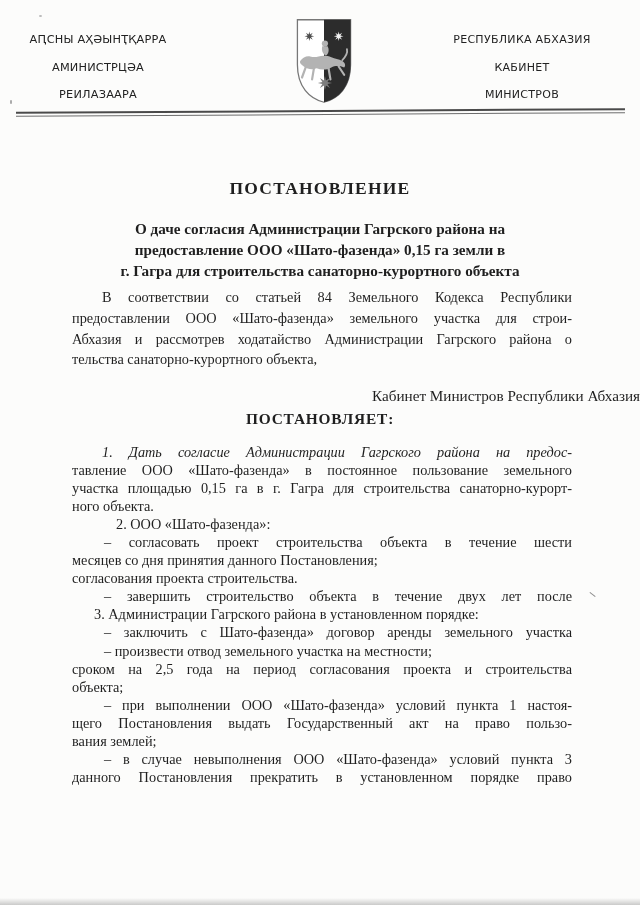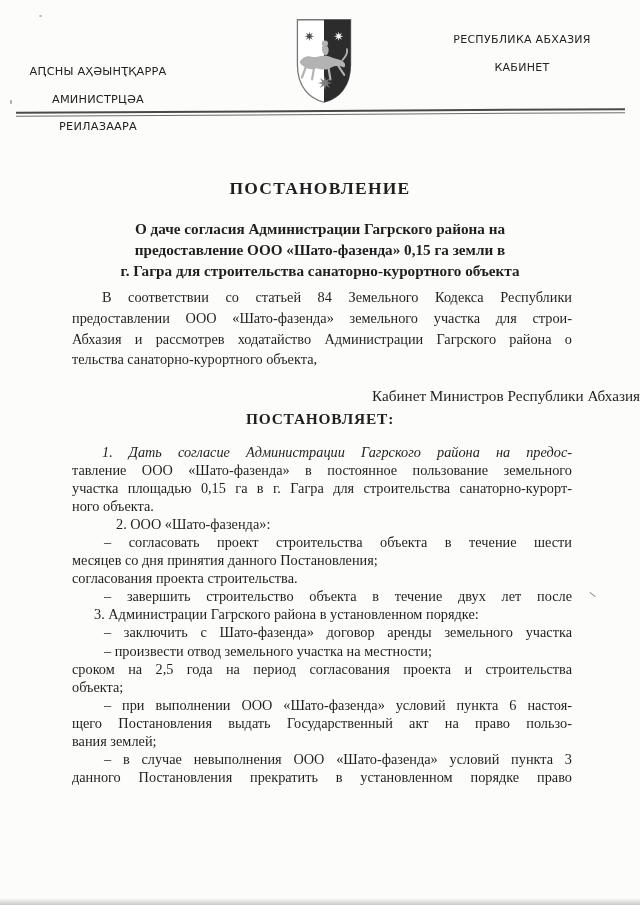--- a/index.html
+++ b/index.html
@@ -8,21 +8,21 @@
     background:#fcfcfb; overflow:hidden;
     font-family:"Liberation Serif","DejaVu Serif",serif;
     color:#1f1f1f;
   }
   
   .hdr {
     position:absolute; top:26px; text-align:center;
     font-family:"DejaVu Sans","Liberation Sans",sans-serif;
     color:#222;
   }
-  .hdr-left  { left:12px;  width:172px; font-size:11.3px; letter-spacing:.2px;margin-top:32px; }
+  .hdr-left  { left:12px;  width:172px; font-size:11.3px; letter-spacing:.2px; }
   .hdr-right { left:432px; width:180px; font-size:11px; letter-spacing:.3px; }
   .hdr .tline { line-height:27.5px; white-space:nowrap; }
   .emblem { position:absolute; left:293px; top:17px; width:62px; height:88px; }
   
   .rule { position:absolute; top:110px; left:16px; width:609px; transform:rotate(-0.35deg); }
   .rule .rl { height:1.6px; background:#4a4a4a; }
   .rule .r2 { margin-top:2.2px; background:#6d6d6d; height:1.2px; }
   
   .title {
     position:absolute; top:178px; left:0; width:100%;
@@ -92,20 +92,21 @@
       <path d="M30,32 C29,37 31,41 34,42 C37,41 38,36 36,32 Z" stroke="none"></path>
     </g>
     <use href="#star8" transform="translate(16,21) scale(1.05)" fill="#4d4d4d"></use>
     <use href="#star8" transform="translate(48,21) scale(1.05)" fill="#f2f2f2"></use>
     <use href="#star8" transform="translate(33,72) scale(1.55)" fill="#7d7d7d"></use>
   </svg>
 
   <div class="hdr hdr-right">
       <div class="tline">РЕСПУБЛИКА АБХАЗИЯ</div>
       <div class="tline">КАБИНЕТ</div>
+      <div class="tline">МИНИСТРОВ</div>
     </div>
 
   <div class="rule">
     <div class="rl r1"></div>
       <div class="rl r2"></div>
   </div>
 
   <div class="title">ПОСТАНОВЛЕНИЕ</div>
 
   <div class="subject">
@@ -133,21 +134,21 @@
       <div class="jline k-n2 first last">2. ООО «Шато-фазенда»:</div>
       <div class="jline k-d first">– согласовать проект строительства объекта в течение шести</div>
       <div class="jline k-d last">месяцев со дня принятия данного Постановления;</div>
       <div class="jline k-d last">согласования проекта строительства.</div>
       <div class="jline k-d first">– завершить строительство объекта в течение двух лет после</div>
       <div class="jline k-n3 first last">3. Администрации Гагрского района в установленном порядке:</div>
       <div class="jline k-d first">– заключить с Шато-фазенда» договор аренды земельного участка</div>
       <div class="jline k-d first last">– произвести отвод земельного участка на местности;</div>
       <div class="jline k-d">сроком на 2,5 года на период согласования проекта и строительства</div>
       <div class="jline k-d last">объекта;</div>
-      <div class="jline k-d first">– при выполнении ООО «Шато-фазенда» условий пункта 6 настоя-</div>
+      <div class="jline k-d first">– при выполнении ООО «Шато-фазенда» условий пункта 1 настоя-</div>
       <div class="jline k-d">щего Постановления выдать Государственный акт на право пользо-</div>
       <div class="jline k-d last">вания землей;</div>
       <div class="jline k-d first">– в случае невыполнения ООО «Шато-фазенда» условий пункта 3</div>
       <div class="jline k-d">данного Постановления прекратить в установленном порядке право</div>
     </div>
 
   <div class="artifact speck1"></div>
   <div class="artifact speck2"></div>
   <div class="artifact tick"></div>
   <div class="artifact bottom-edge"></div>

